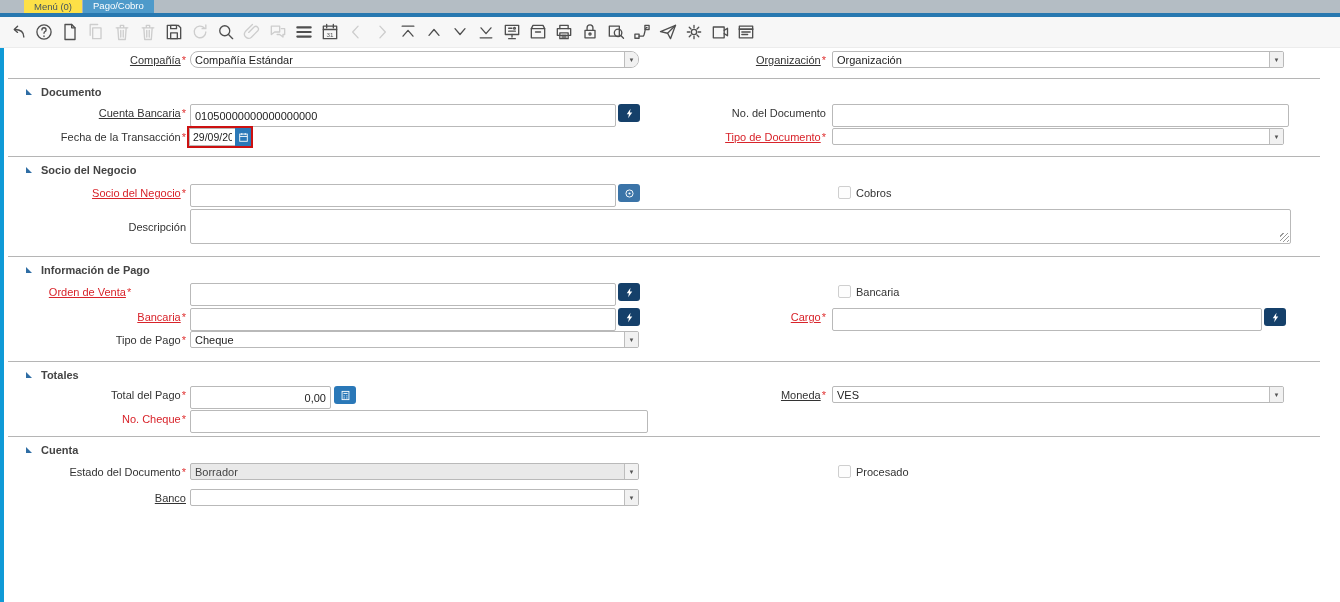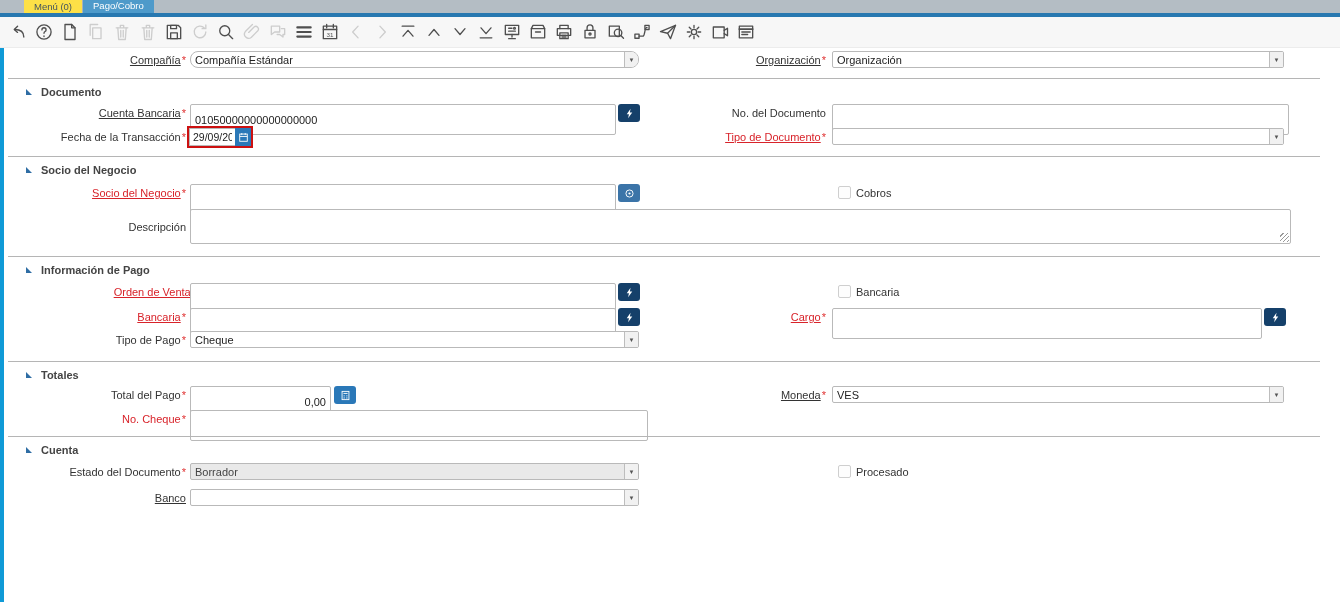--- a/index.html
+++ b/index.html
@@ -20,21 +20,21 @@
   .toolbar { position:absolute; left:0; top:17px; width:1340px; height:31px; background:#f7f7f7; border-bottom:1px solid #ececec; display:flex; align-items:center; gap:5px; padding-left:7px; }
   .tbtn { width:21px; height:21px; display:flex; align-items:center; justify-content:center; color:#4f4f4f; }
   .tbtn.disabled { color:#cdcdcd; }
   
   .form { position:absolute; left:0; top:48px; width:1340px; height:554px; background:#fff; }
   .leftbar { position:absolute; left:0; top:0; width:4px; height:554px; background:#0f9ad7; }
   .lbl { position:absolute; height:17px; line-height:17px; text-align:right; color:#333; white-space:nowrap; }
   .lnk { text-decoration:underline; }
   .red { color:#d8232a; }
   .req::after { content:"*"; color:#e03131; margin-left:1px; text-decoration:none; display:inline-block; }
-  .inp { position:absolute; height:31px; border:1px solid #b9b9b9; border-radius:2px; background:#fff; font-family:"Liberation Sans",sans-serif; font-size:11px; color:#222; padding:0 4px; }
+  .inp { position:absolute; height:23px; border:1px solid #b9b9b9; border-radius:2px; background:#fff; font-family:"Liberation Sans",sans-serif; font-size:11px; color:#222; padding:0 4px; }
   .sel { position:absolute; height:17px; border:1px solid #b9b9b9; border-radius:2px; background:#fff; display:flex; overflow:hidden; }
   .sel .val { flex:1; padding:1px 4px; line-height:14px; white-space:nowrap; overflow:hidden; color:#222; }
   .sel .arw { width:14px; border-left:1px solid #bdbdbd; background:#f1f1f1; display:flex; align-items:center; justify-content:center; font-size:6px; color:#555; }
   .sel.readonly { background:#e9e9e9; }
   .sel.readonly .val { color:#444; }
   .fbtn { position:absolute; width:22px; height:18px; border:none; border-radius:3px; display:flex; align-items:center; justify-content:center; cursor:pointer; }
   .fbtn.navy { background:#15406a; }
   .fbtn.steel { background:#3b74a8; }
   .fbtn.blue { background:#2a78b8; }
   .chk { position:absolute; width:13px; height:13px; border:1px solid #cfcfcf; border-radius:2px; background:#fdfdfd; }
@@ -314,21 +314,21 @@
 
     <div class="lbl" style="left:6px;top:171px;width:180px;">Descripción</div>
     <textarea class="txtarea" style="left: 190px; top: 161px; width: 1101px; height: 35px;"></textarea>
     <div class="rsz" style="left:1280px;top:185px;"></div>
 
     <div class="sechdr" style="top:208px;">
       <span class="tri"></span>
       <span class="ttl">Información de Pago</span>
     </div>
 
-    <div class="lbl lnk red req" style="left:16px;top:236px;width:180px;">Orden de Venta</div>
+    <div class="lbl lnk red req" style="left:0;top:236px;width:180px;text-align:center;">Orden de Venta</div>
     <input class="inp" style="left: 190px; top: 235px; width: 426px;" value="">
     <button class="fbtn navy" style="left:618px;top:235px;">
       <svg viewBox="0 0 16 16" width="11" height="11">
           <path d="M9.5 1 4 9h3.2L6 15l6-8.5H8.6z" fill="#fff"></path>
         </svg>
     </button>
     <div class="chk" style="left:838px;top:237px;"></div>
     <div class="chklbl" style="left:856px;top:237px;">Bancaria</div>
 
     <div class="lbl lnk red req" style="left:6px;top:261px;width:180px;">Bancaria</div>

